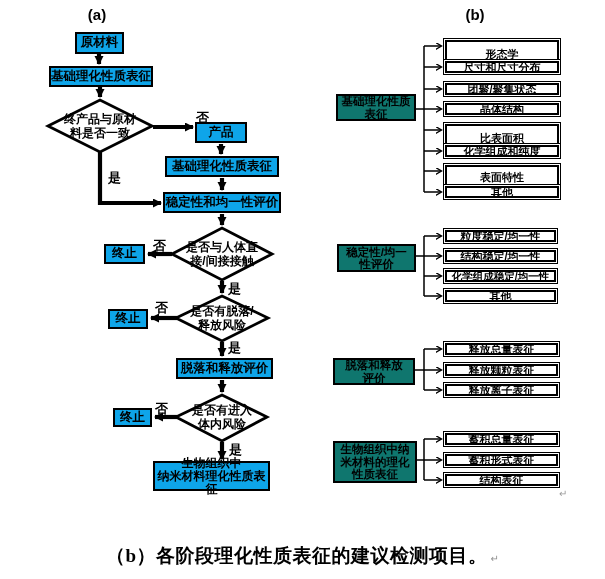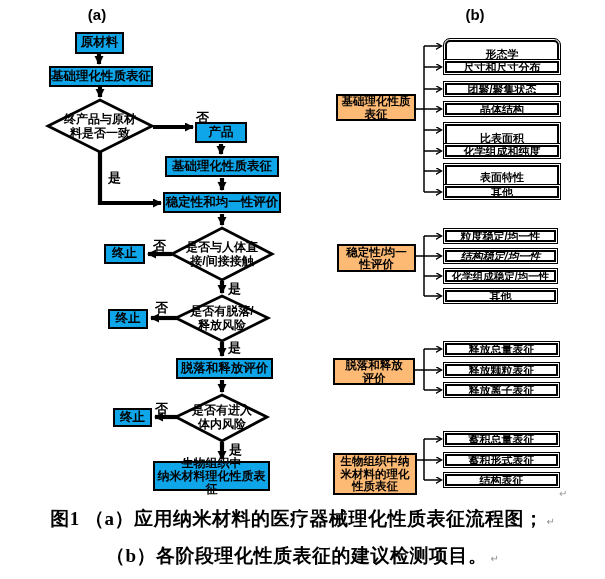--- a/index.html
+++ b/index.html
@@ -14,21 +14,21 @@
     text-align:center; font-weight:bold; font-size:12.5px; line-height:13.5px;
   }
   .dlabel {
     position:absolute; display:flex; flex-direction:column; align-items:center;
     justify-content:center; text-align:center; font-weight:bold; font-size:12px;
     line-height:14px; z-index:2;
   }
   .tag { position:absolute; font-weight:bold; font-size:13px; z-index:2; }
   .plabel { position:absolute; font-weight:bold; font-size:15px; text-align:center; z-index:2; }
   .hbox {
-    position:absolute; border:2px solid #000; background:#fdba74;
+    position:absolute; border:2px solid #000; background:#0f766e;
     display:flex; flex-direction:column; align-items:center; justify-content:center;
     text-align:center; font-weight:bold; font-size:11.5px; line-height:12.5px;
   }
   .ibox {
     position:absolute; border:1px solid #000; background:#fff;
     box-shadow: inset 0 0 0 1px #fff, inset 0 0 0 3px #000;
     display:flex; align-items:center; justify-content:center;
     text-align:center; font-weight:bold; font-size:11px; line-height:1;
   }
   .cap {
@@ -163,57 +163,54 @@
     <span>生物组织中</span>
     <span>纳米材料理化性质表征</span>
   </div>
 
   <div class="plabel" style="left:450px;top:6px;width:50px;">(b)</div>
 
   <div class="hbox" style="left:336px;top:94px;width:80px;height:27px;">
     <span>基础理化性质</span>
     <span>表征</span>
   </div>
-  <div class="ibox" style="left:443px;top:38px;width:118px;height:33px;border-radius:7px;">形态学</div>
+  <div class="ibox" style="left:443px;top:38px;width:118px;height:33px;">形态学</div>
   <div class="ibox" style="left:443px;top:59px;width:118px;height:16px;">尺寸和尺寸分布</div>
   <div class="ibox" style="left:443px;top:81px;width:118px;height:16px;">团聚/聚集状态</div>
   <div class="ibox" style="left:443px;top:101px;width:118px;height:16px;">晶体结构</div>
   <div class="ibox" style="left:443px;top:122px;width:118px;height:32px;">比表面积</div>
   <div class="ibox" style="left:443px;top:143px;width:118px;height:16px;">化学组成和纯度</div>
   <div class="ibox" style="left:443px;top:163px;width:118px;height:28px;">表面特性</div>
   <div class="ibox" style="left:443px;top:184px;width:118px;height:16px;">其他</div>
 
   <div class="hbox" style="left:337px;top:244px;width:79px;height:28px;">
     <span>稳定性/均一</span>
     <span>性评价</span>
   </div>
   <div class="ibox" style="left:443px;top:228px;width:115px;height:16px;">粒度稳定/均一性</div>
-  <div class="ibox" style="left:443px;top:248px;width:115px;height:16px;font-style:italic;">结构稳定/均一性</div>
+  <div class="ibox" style="left:443px;top:248px;width:115px;height:16px;">结构稳定/均一性</div>
   <div class="ibox" style="left:443px;top:268px;width:115px;height:16px;font-size:10.5px;">化学组成稳定/均一性</div>
   <div class="ibox" style="left:443px;top:288px;width:115px;height:16px;">其他</div>
 
   <div class="hbox" style="left:333px;top:358px;width:82px;height:27px;">
     <span>脱落和释放</span>
     <span>评价</span>
   </div>
   <div class="ibox" style="left:443px;top:341px;width:117px;height:16px;">释放总量表征</div>
   <div class="ibox" style="left:443px;top:362px;width:117px;height:16px;">释放颗粒表征</div>
   <div class="ibox" style="left:443px;top:382px;width:117px;height:16px;">释放离子表征</div>
 
-  <div class="hbox" style="left:333px;top:441px;width:84px;height:42px;margin-top:12px;">
+  <div class="hbox" style="left:333px;top:441px;width:84px;height:42px;">
     <span>生物组织中纳</span>
     <span>米材料的理化</span>
     <span>性质表征</span>
   </div>
   <div class="ibox" style="left:443px;top:431px;width:117px;height:16px;">蓄积总量表征</div>
   <div class="ibox" style="left:443px;top:452px;width:117px;height:16px;">蓄积形式表征</div>
   <div class="ibox" style="left:443px;top:472px;width:117px;height:16px;">结构表征</div>
 
   <div class="ret-abs" style="left:559px;top:488px;">↵</div>
 
-  <div class="cap" style="top:506px;">
-    <span>图1 （a）应用纳米材料的医疗器械理化性质表征流程图；</span><span class="ret">↵</span>
-  </div>
   <div class="cap" style="top:543px;">
     <span>（b）各阶段理化性质表征的建议检测项目。</span><span class="ret">↵</span>
   </div>
 
 </div>
 
 </body></html>

